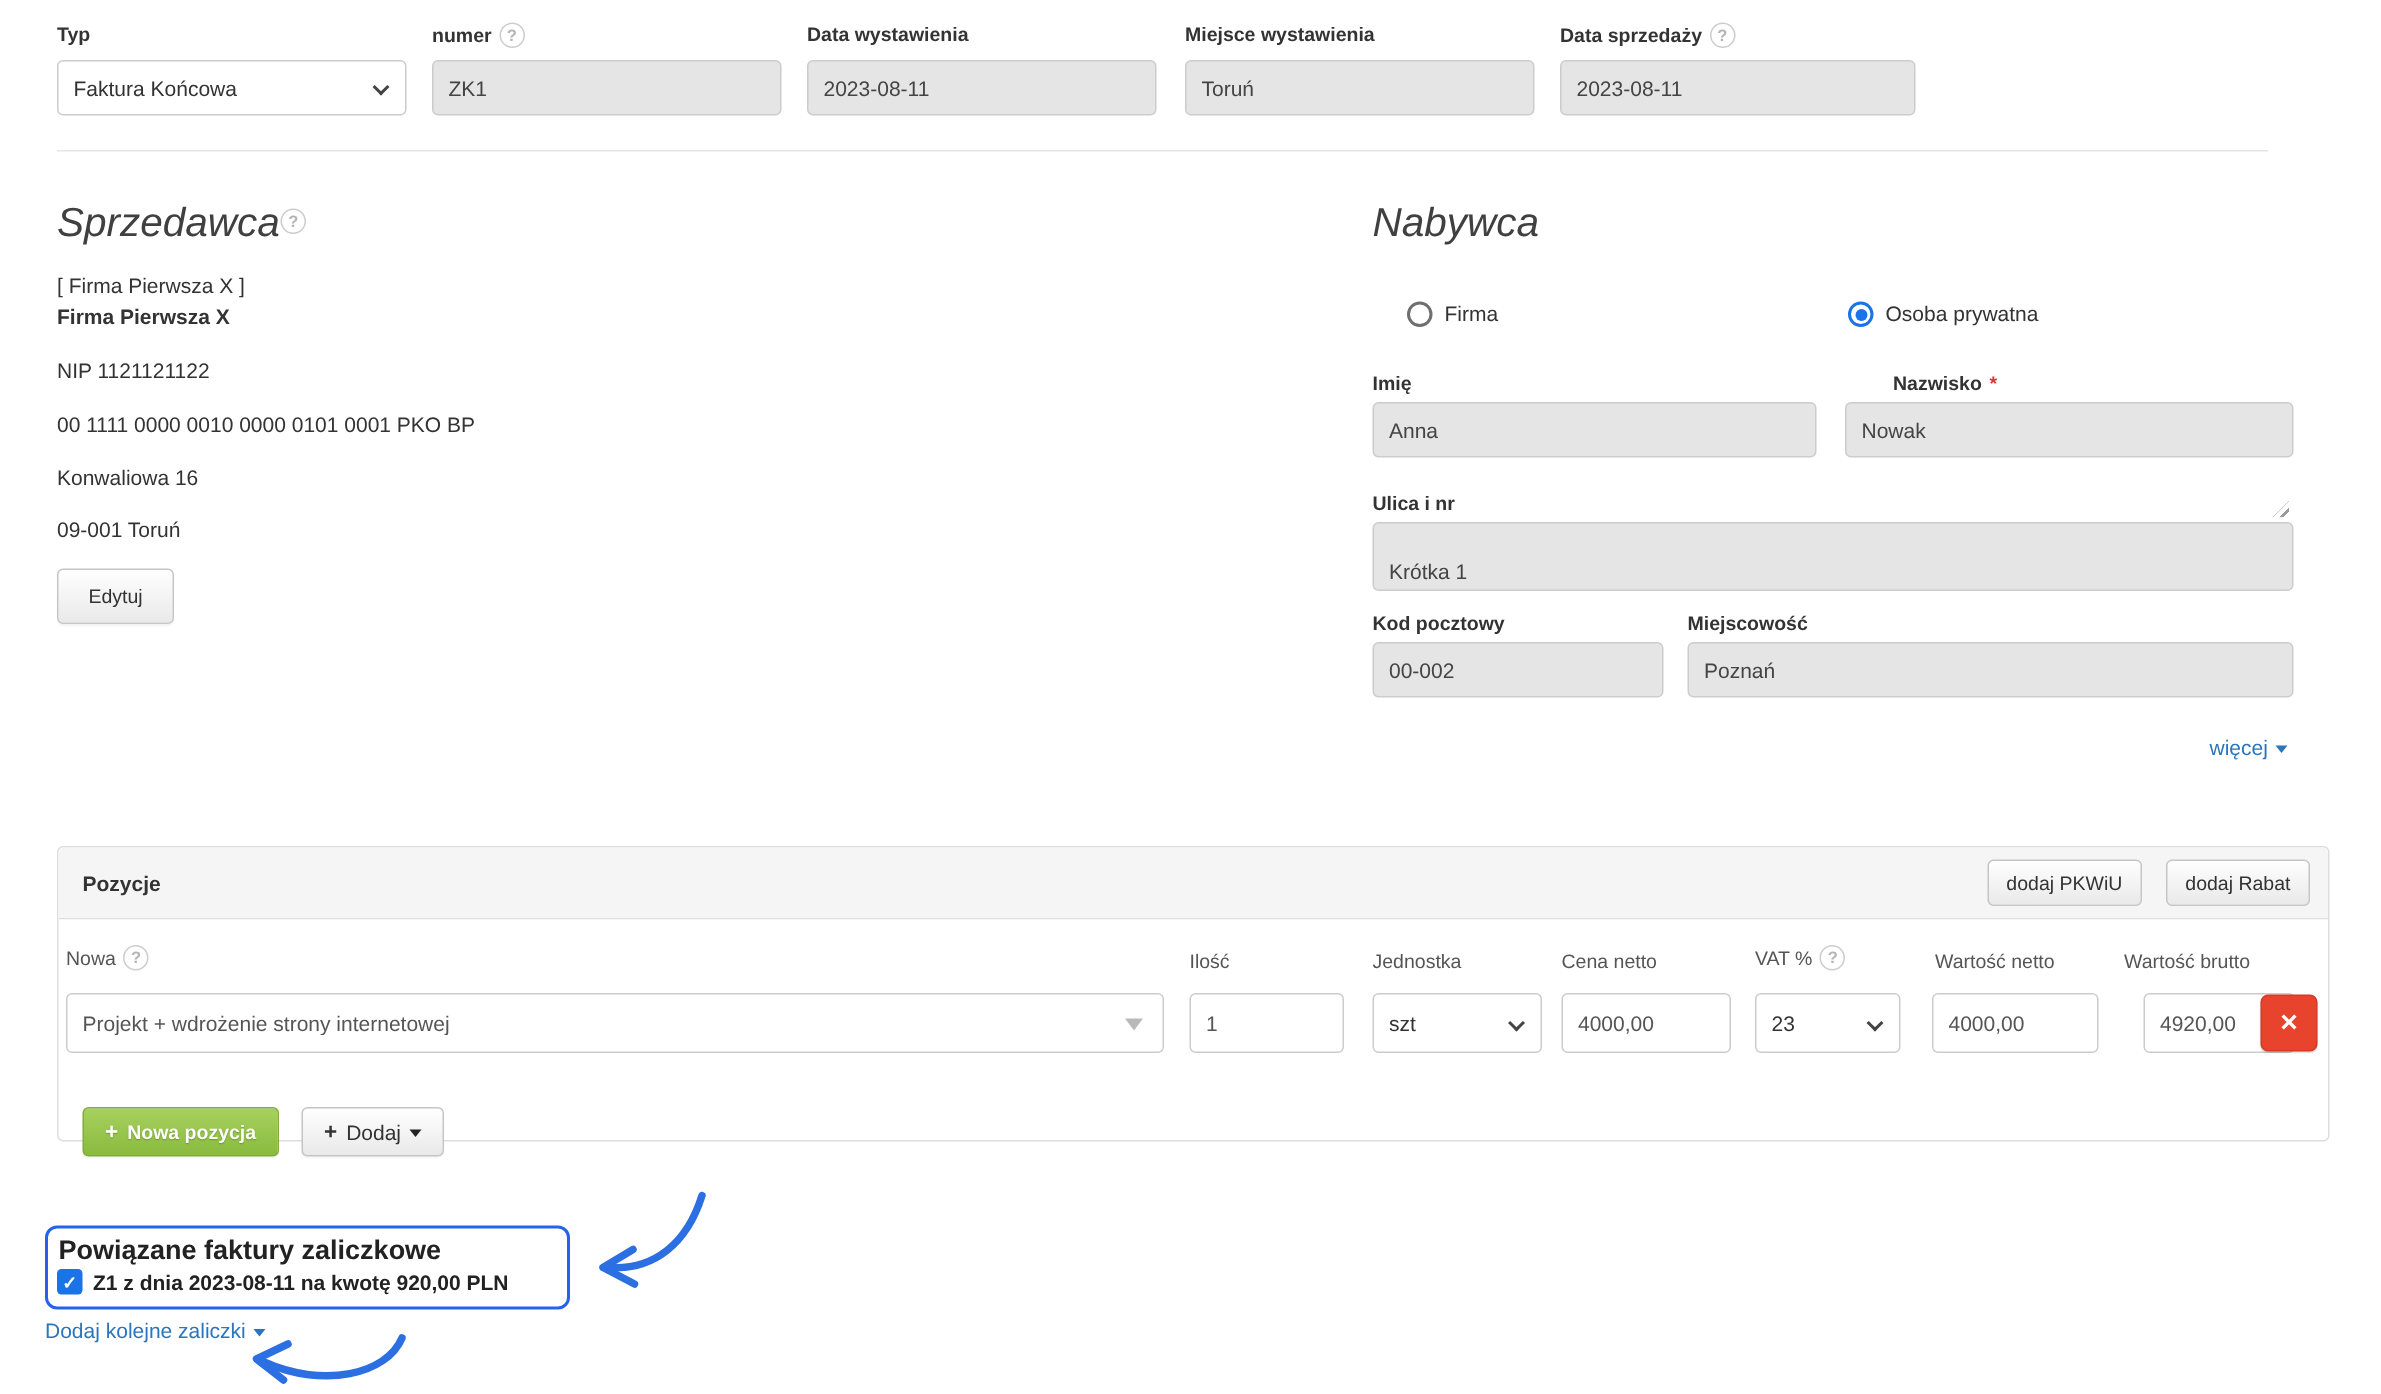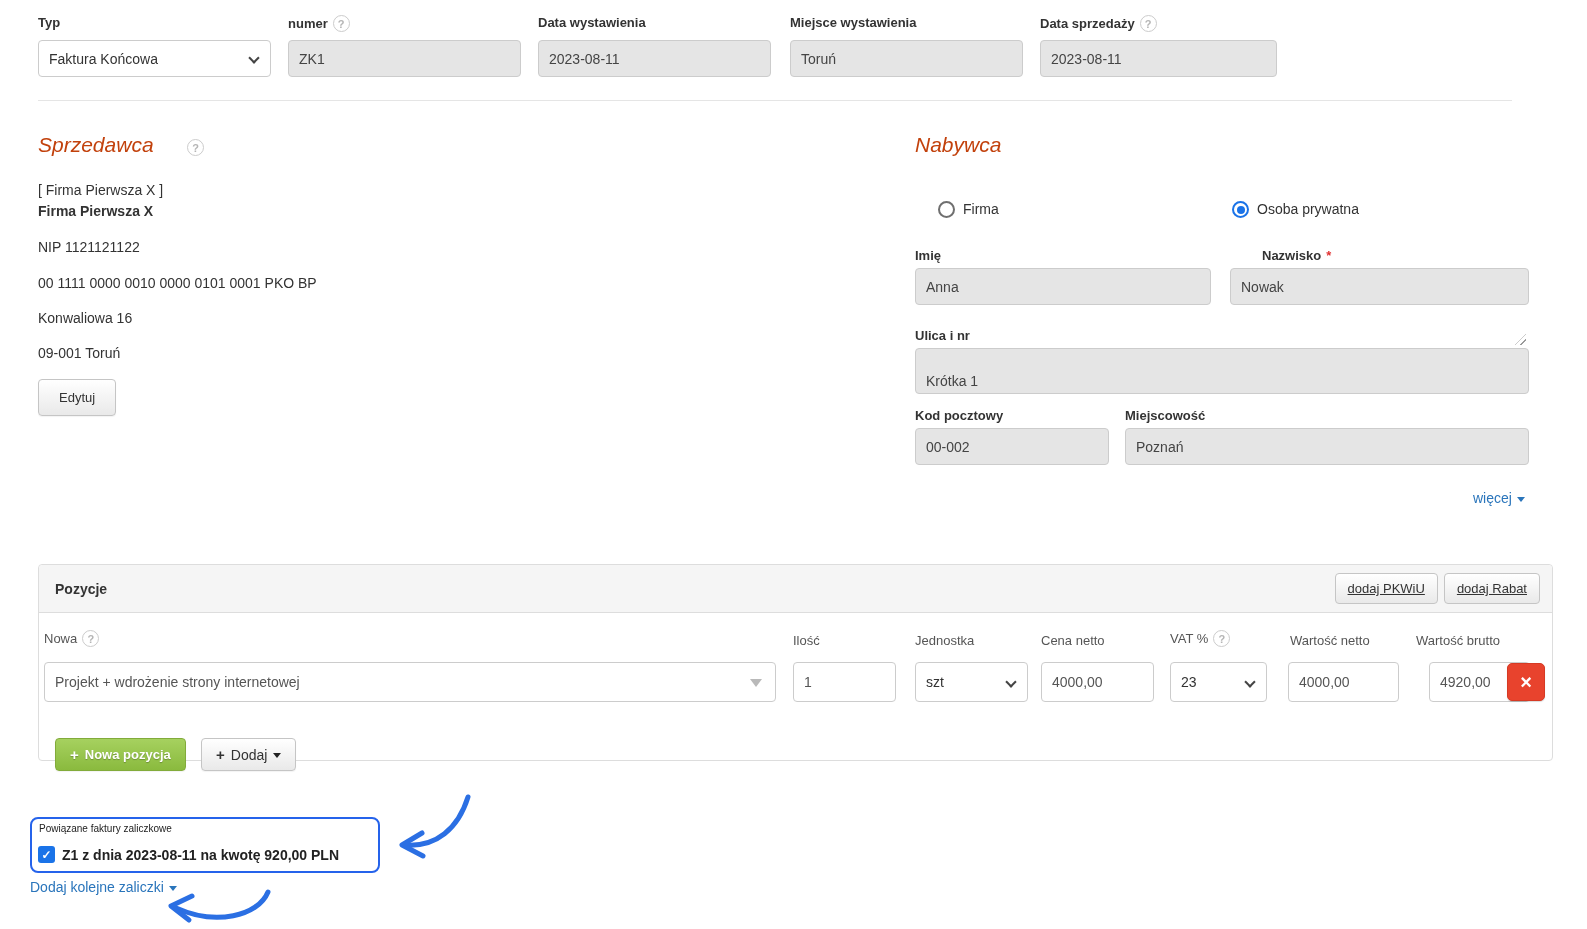--- a/index.html
+++ b/index.html
@@ -22,21 +22,21 @@
     font-size:14px; color:#333; cursor:pointer;
   }
   .chev { position:absolute; right:12px; top:13px; width:8px; height:8px;
     border-right:2px solid #444; border-bottom:2px solid #444; transform:rotate(45deg); }
   .help {
     display:inline-flex; width:17px; height:17px; border:1px solid #ccc; border-radius:50%;
     color:#b5b5b5; font-size:11px; font-weight:bold; align-items:center; justify-content:center;
     background:#fff; flex:0 0 auto;
   }
   .divider { position:absolute; height:1px; background:#e5e5e5; }
-  .section-title { position:absolute; font-size:21px; font-style:italic; color:#c2410c; }
+  .section-title { position:absolute; font-size:27px; font-style:italic; color:#404040; }
   .txtline { position:absolute; font-size:14px; color:#333; white-space:nowrap; }
   .btn {
     position:absolute; display:inline-flex; align-items:center; justify-content:center; gap:6px;
     background:linear-gradient(#ffffff,#e9e9e9); border:1px solid #c5c5c5; border-radius:4px;
     font-size:13px; color:#333; cursor:pointer; font-family:"Liberation Sans", sans-serif;
     box-shadow:0 1px 1px rgba(0,0,0,0.05);
   }
   .btn-green {
     background:linear-gradient(#a6d15f,#8aba3e); border:1px solid #82ab3a; color:#fff;
     text-shadow:0 1px 1px rgba(0,0,0,0.25); font-weight:bold;
@@ -50,37 +50,37 @@
   .req { color:#e03131; font-weight:bold; }
   .link { color:#2a75bb; font-size:14px; text-decoration:none; cursor:pointer; display:inline-flex; align-items:center; gap:5px; }
   .caret-down { display:inline-block; width:0; height:0; border-left:4px solid transparent;
     border-right:4px solid transparent; border-top:5px solid currentColor; margin-top:2px; }
   .panel { position:absolute; border:1px solid #ddd; border-radius:4px; background:#fff; }
   .panel-head {
     height:48px; background:#f5f5f5; border-bottom:1px solid #ddd; border-radius:4px 4px 0 0;
     display:flex; align-items:center; justify-content:space-between; padding:0 12px 0 16px;
   }
   .panel-head-title { font-size:14px; font-weight:bold; color:#333; }
-  .head-btns { display:flex; gap:6px;text-decoration:underline; }
+  .head-btns { display:flex; gap:16px; }
   .head-btns .sbtn {
     background:linear-gradient(#ffffff,#e9e9e9); border:1px solid #c5c5c5; border-radius:4px;
     font-size:13px; color:#333; padding:7px 12px; cursor:pointer; font-family:"Liberation Sans", sans-serif;
   }
   .col-lbl { position:absolute; font-size:13px; color:#555; white-space:nowrap; display:flex; align-items:center; gap:5px; }
   .row-inp { position:absolute; height:40px; border:1px solid #ccc; border-radius:4px; background:#fff;
     padding:0 10px; font-size:14px; color:#555; font-family:"Liberation Sans", sans-serif; outline:none; }
   .name-tri { position:absolute; right:14px; top:17px; width:0; height:0;
     border-left:6px solid transparent; border-right:6px solid transparent; border-top:8px solid #b9b9b9; }
   .xbtn {
     position:absolute; width:38px; height:38px; background:#e8432d; border:1px solid #d63a24; border-radius:5px;
     color:#fff; font-size:20px; font-weight:bold; display:flex; align-items:center; justify-content:center;
     cursor:pointer; box-shadow:0 1px 1px rgba(0,0,0,0.15);
   }
   .adv-box { position:absolute; border:2px solid #2563eb; border-radius:8px; background:#fff; }
-  .adv-title { position:absolute; font-size:10px; font-weight:normal; color:#222; white-space:nowrap; }
+  .adv-title { position:absolute; font-size:18px; font-weight:bold; color:#222; white-space:nowrap; }
   .checkbox {
     position:absolute; width:17px; height:17px; background:#1a73e8; border-radius:3px; cursor:pointer;
     display:flex; align-items:center; justify-content:center; color:#fff; font-size:12px; font-weight:bold;
   }
   .adv-entry { position:absolute; font-size:14px; font-weight:bold; color:#222; white-space:nowrap; cursor:pointer; }
   .resize-handle { position:absolute; right:3px; bottom:3px; width:11px; height:11px;
     background:repeating-linear-gradient(-45deg, transparent 0 3px, #9a9a9a 3px 4.5px);
     clip-path:polygon(100% 0, 100% 100%, 0 100%); pointer-events:none; }
   textarea.inp { resize:none; padding-top:24px; height:46px; }
   svg.arrow { position:absolute; pointer-events:none; }

